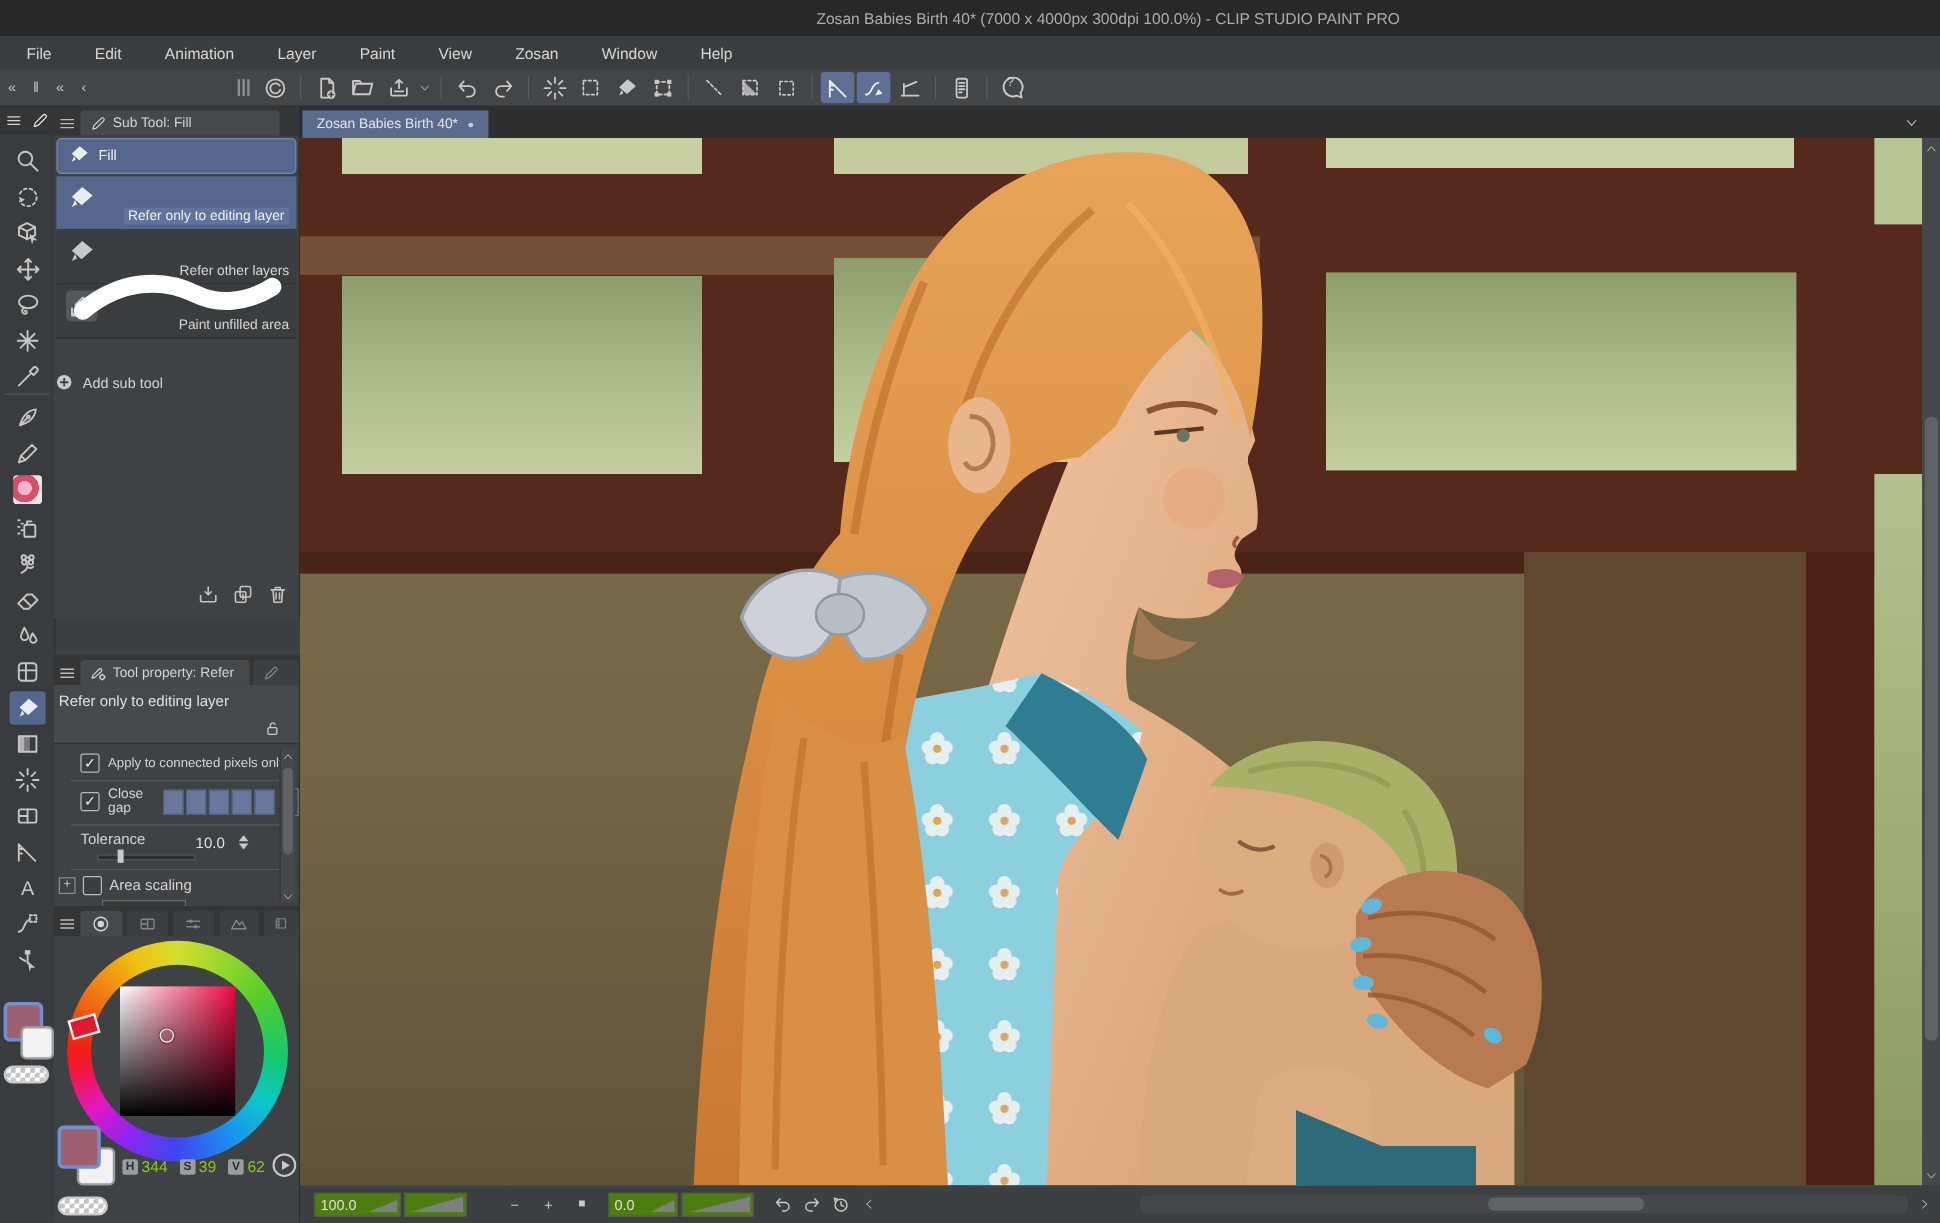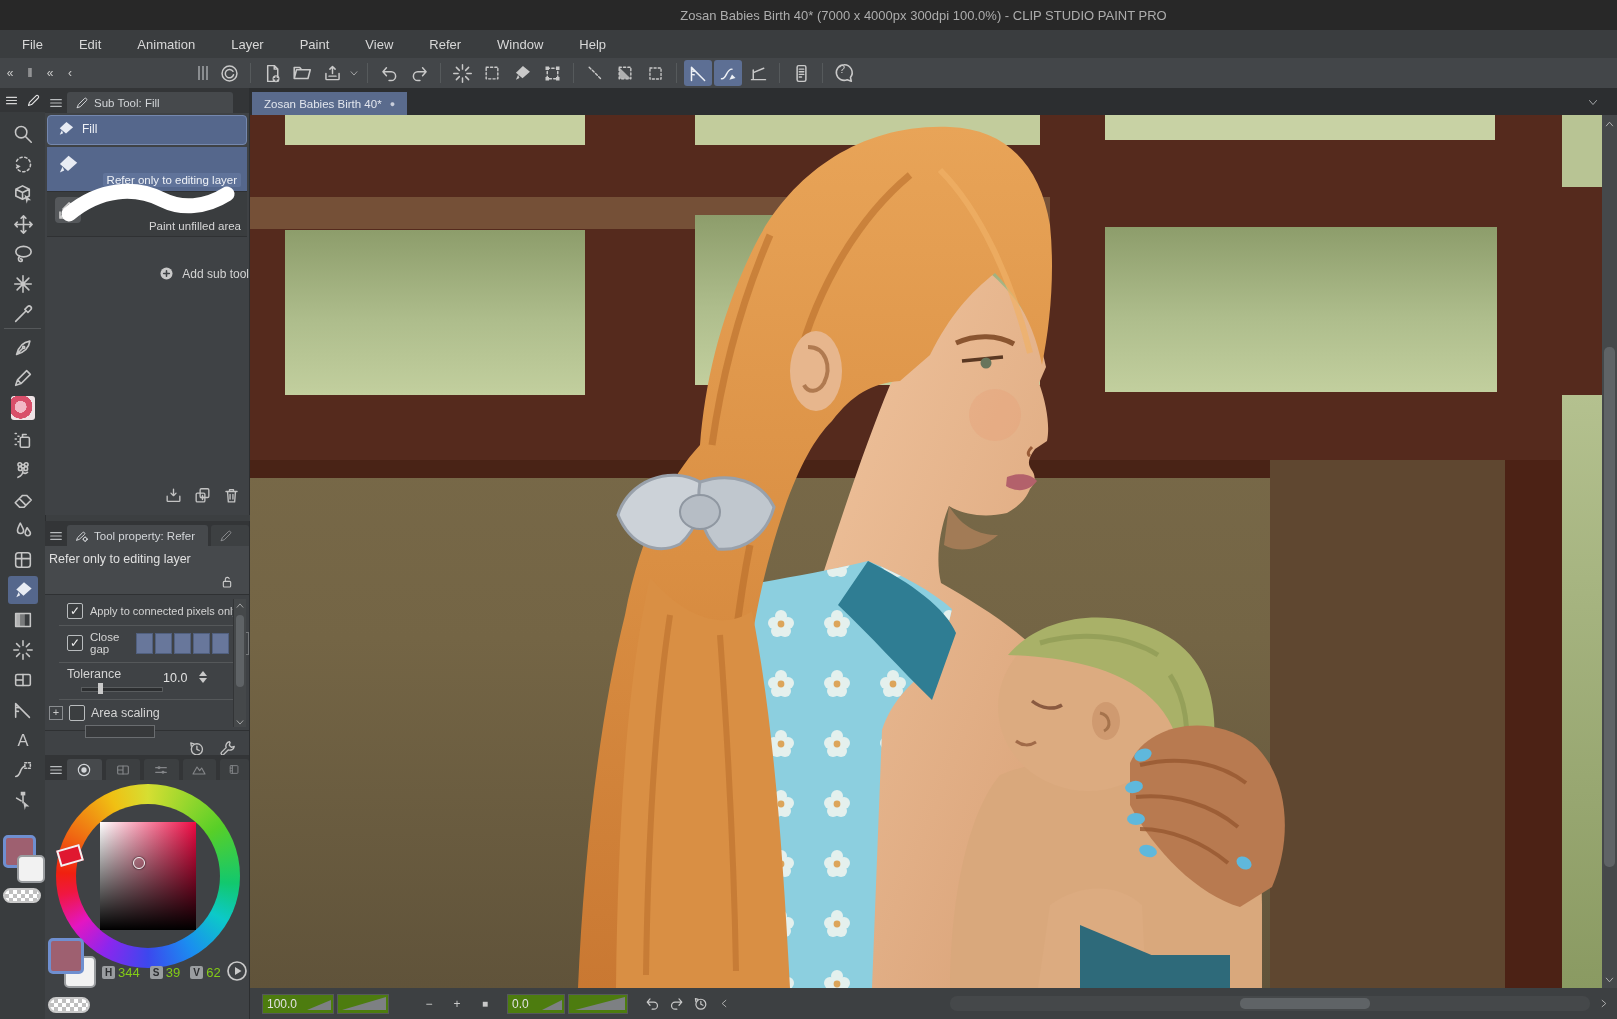--- a/index.html
+++ b/index.html
@@ -286,21 +286,21 @@
   <span class="t">Zosan Babies Birth 40* (7000 x 4000px 300dpi 100.0%)  - CLIP STUDIO PAINT PRO</span>
 </div>
 
 <div id="menubar" class="abs">
   <span class="mi">File</span>
   <span class="mi">Edit</span>
   <span class="mi">Animation</span>
   <span class="mi">Layer</span>
   <span class="mi">Paint</span>
   <span class="mi">View</span>
-  <span class="mi">Refer</span>
+  <span class="mi">Zosan</span>
   <span class="mi">Window</span>
   <span class="mi">Help</span>
 </div>
 
 <div id="toolbar" class="abs">
   <span class="tbtn" style="width:18px">«</span>
   <span class="tbtn" style="width:18px">‖</span>
   <span class="tbtn" style="width:18px">«</span>
   <span class="tbtn" style="width:18px">‹</span>
   <span class="grip" style="margin-left:118px">
@@ -564,51 +564,59 @@
     </div>
     <div class="srow sel">
       <span class="sic" style="color:#e8ecf4">
           <svg class="ic" width="26" height="26">
             <use href="#i-bucket"></use>
           </svg>
         </span>
       <span class="lbl">Refer only to editing layer</span>
     </div>
     <div class="srow">
+      <span class="sic">
+          <svg class="ic" width="26" height="26">
+            <use href="#i-bucket"></use>
+          </svg>
+        </span>
+      <span class="lbl">Refer other layers</span>
+    </div>
+    <div class="srow">
       <span class="sic" style="background:#55585b;border-radius:4px;padding:1px">
           <svg class="ic" width="24" height="24">
             <use href="#i-bucketout"></use>
           </svg>
         </span>
       <span class="lbl">Paint unfilled area</span>
       <svg width="200" height="50" style="position:absolute;left:8px;top:-14px;pointer-events:none">
         <path d="M14 36 C 45 10, 80 8, 108 22 C 126 31, 150 30, 172 16" stroke="#ffffff" stroke-width="15" fill="none" stroke-linecap="round"></path>
       </svg>
     </div>
   </div>
-  <div class="row" style="justify-content:flex-end;margin-top:24px;gap:7px">
+  <div class="row" style="justify-content:flex-start;margin-top:24px;gap:7px">
     <svg class="ic" width="17" height="17" style="color:#c9c9c9">
         <use href="#i-plusc"></use>
       </svg>
     <span style="font-size:12px">Add sub tool</span>
   </div>
   <div class="row abs" style="right:8px;top:398px;gap:10px;color:#c3c3c3">
     <svg class="ic" width="19" height="19">
         <use href="#i-traydown"></use>
       </svg>
     <svg class="ic" width="19" height="19">
         <use href="#i-copyplus"></use>
       </svg>
     <svg class="ic" width="19" height="19">
         <use href="#i-trash"></use>
       </svg>
   </div>
 </div>
 
-<div class="panel" style="top:521px;height:254px">
+<div class="panel" style="top:546px;height:254px">
   <div class="phead">
     <svg class="ic hamb">
         <use href="#i-menu"></use>
       </svg>
     <div class="ptab" style="width:138px">
       <svg class="ic" width="14" height="14" style="flex:0 0 auto">
           <use href="#i-gearpen"></use>
         </svg>
       <span style="overflow:hidden;text-overflow:clip;white-space:nowrap">Tool property: Refer</span>
     </div>

